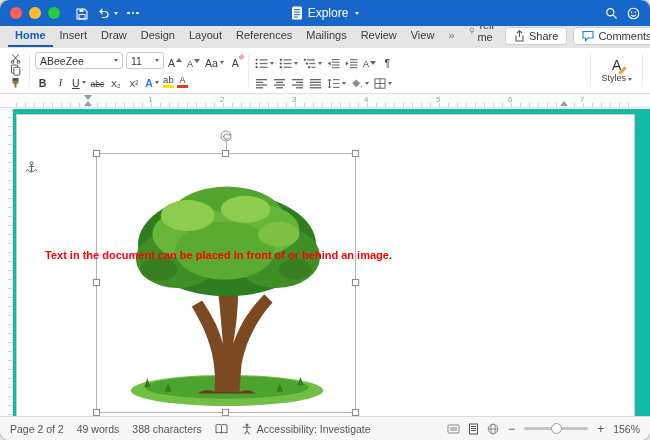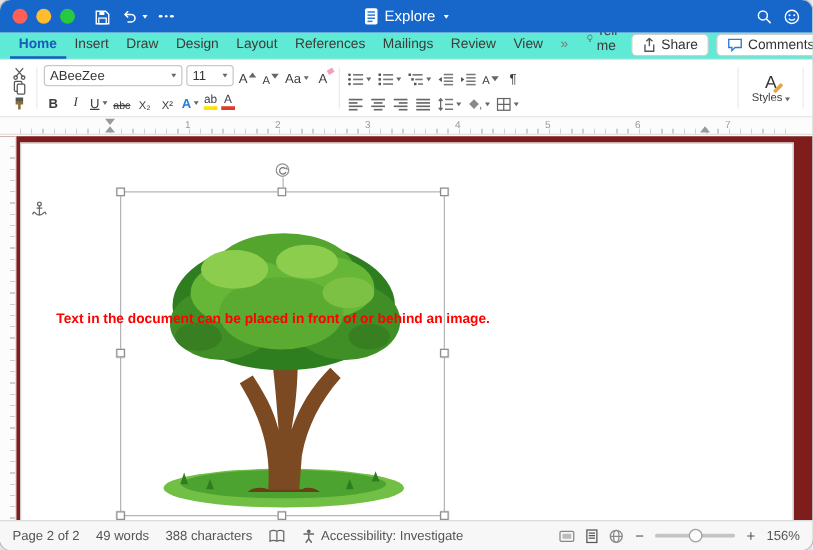--- a/index.html
+++ b/index.html
@@ -14,21 +14,21 @@
 .l-red{background:#ff5f57;}.l-yellow{background:#febc2e;}.l-green{background:#28c840;}
 .tb-icons{display:flex;align-items:center;gap:9px;z-index:2;}
 .tb-right{margin-left:auto;}
 .tb-title{position:absolute;left:0;right:0;top:0;bottom:0;display:flex;align-items:center;justify-content:center;gap:5px;font-size:12px;color:#fff;z-index:1;}
 .dots3{display:inline-flex;gap:2px;align-items:center;}
 .dots3 i{width:2.5px;height:2.5px;background:#fff;border-radius:50%;display:block;}
 .dd{width:0;height:0;border-left:2.5px solid transparent;border-right:2.5px solid transparent;border-top:3px solid #666;display:inline-block;margin-left:2px;}
 .dd.w{border-top-color:#fff;}
 
 
-.tabrow{height:22px;background:#5eead4;border-bottom:1px solid #e2e2e2;display:flex;align-items:flex-end;justify-content:space-between;padding:0 8px;}
+.tabrow{height:22px;background:#e5e5e5;border-bottom:1px solid #e2e2e2;display:flex;align-items:flex-end;justify-content:space-between;padding:0 8px;}
 .tabs{display:flex;align-items:flex-end;}
 .tab{font-size:11px;color:#3c3c3c;padding:3px 7px 4px;border-bottom:2px solid transparent;white-space:nowrap;}
 .tab.active{color:#185abd;font-weight:700;border-bottom-color:#185abd;}
 .tab.overflow{color:#777;}
 .tellme{display:flex;align-items:center;gap:3px;font-size:11px;color:#3c3c3c;padding:3px 7px 4px;}
 .topright{display:flex;gap:6px;align-items:center;padding-bottom:2px;}
 .pill{display:flex;align-items:center;gap:4px;font-size:11px;color:#333;border:1px solid #cfcfcf;border-radius:4px;padding:2px 8px;background:#fff;}
 
 
 .ribbon{height:46px;background:#fff;border-bottom:1px solid #e0e0e0;display:flex;align-items:stretch;padding:2px 6px;gap:4px;}
@@ -60,21 +60,21 @@
 
 .hruler{position:relative;height:14px;background:#fcfcfc;border-bottom:1px solid #e0e0e0;
   background-image:repeating-linear-gradient(90deg,#cfcfcf 0 1px,transparent 1px 9px);
   background-size:calc(100% - 32px) 4px;background-position:16px bottom;background-repeat:no-repeat;}
 .rnum{position:absolute;top:1px;font-size:8px;color:#999;}
 .imark{position:absolute;width:0;height:0;}
 .imark.top{border-left:4px solid transparent;border-right:4px solid transparent;border-top:5px solid #9a9a9a;top:1px;}
 .imark.bot{border-left:4px solid transparent;border-right:4px solid transparent;border-bottom:5px solid #9a9a9a;bottom:1px;}
 
 
-.docarea{position:absolute;top:109px;left:0;right:0;bottom:24px;background:#7f1d1d;overflow:hidden;}
+.docarea{position:absolute;top:109px;left:0;right:0;bottom:24px;background:#14b8a6;overflow:hidden;}
 .vruler{position:absolute;left:0;top:0;bottom:0;width:13px;background:#fcfcfc;border-right:1px solid #e4e4e4;
   background-image:repeating-linear-gradient(180deg,#cfcfcf 0 1px,transparent 1px 9px);
   background-size:4px 100%;background-position:right 8px;background-repeat:no-repeat;}
 .page{position:absolute;left:16px;right:15px;top:5px;bottom:-12px;background:#fff;border:1px solid #cdcdcd;}
 .overlay-text{position:absolute;left:28px;top:134px;font-size:11px;font-weight:600;color:#ff0000;white-space:nowrap;z-index:5;}
 .anchor{position:absolute;left:8px;top:46px;z-index:2;}
 .selframe{position:absolute;left:79px;top:38px;width:260px;height:260px;border:1px solid #b5b5b5;z-index:3;}
 .handle{position:absolute;width:7px;height:7px;background:#fff;border:1px solid #8f8f8f;box-shadow:0 0 1px rgba(0,0,0,.25);z-index:6;}
 .h-tl{left:-4px;top:-4px}.h-tm{left:calc(50% - 4px);top:-4px}.h-tr{right:-4px;top:-4px}
 .h-ml{left:-4px;top:calc(50% - 4px)}.h-mr{right:-4px;top:calc(50% - 4px)}
@@ -205,21 +205,21 @@
             <rect x="2.5" y="1" width="6" height="3.5" fill="#555"></rect>
             <path d="M2.5 4.5 h6 v2 h-2 v4 h-2 v-4 h-2 z" fill="#8a6d3b"></path>
           </svg>
         </span>
     </div>
 
     <div class="vsep"></div>
 
     <div class="rcol">
       <div class="rrow">
-        <span class="combo" style="width:111px">
+        <span class="combo" style="width:88px">
             <span>ABeeZee</span>
             <span class="dd"></span>
           </span>
         <span class="combo" style="width:38px">
             <span>11</span>
             <span class="dd"></span>
           </span>
         <span class="fbtn">
             <span>A</span>
             <span class="tri-up"></span>

